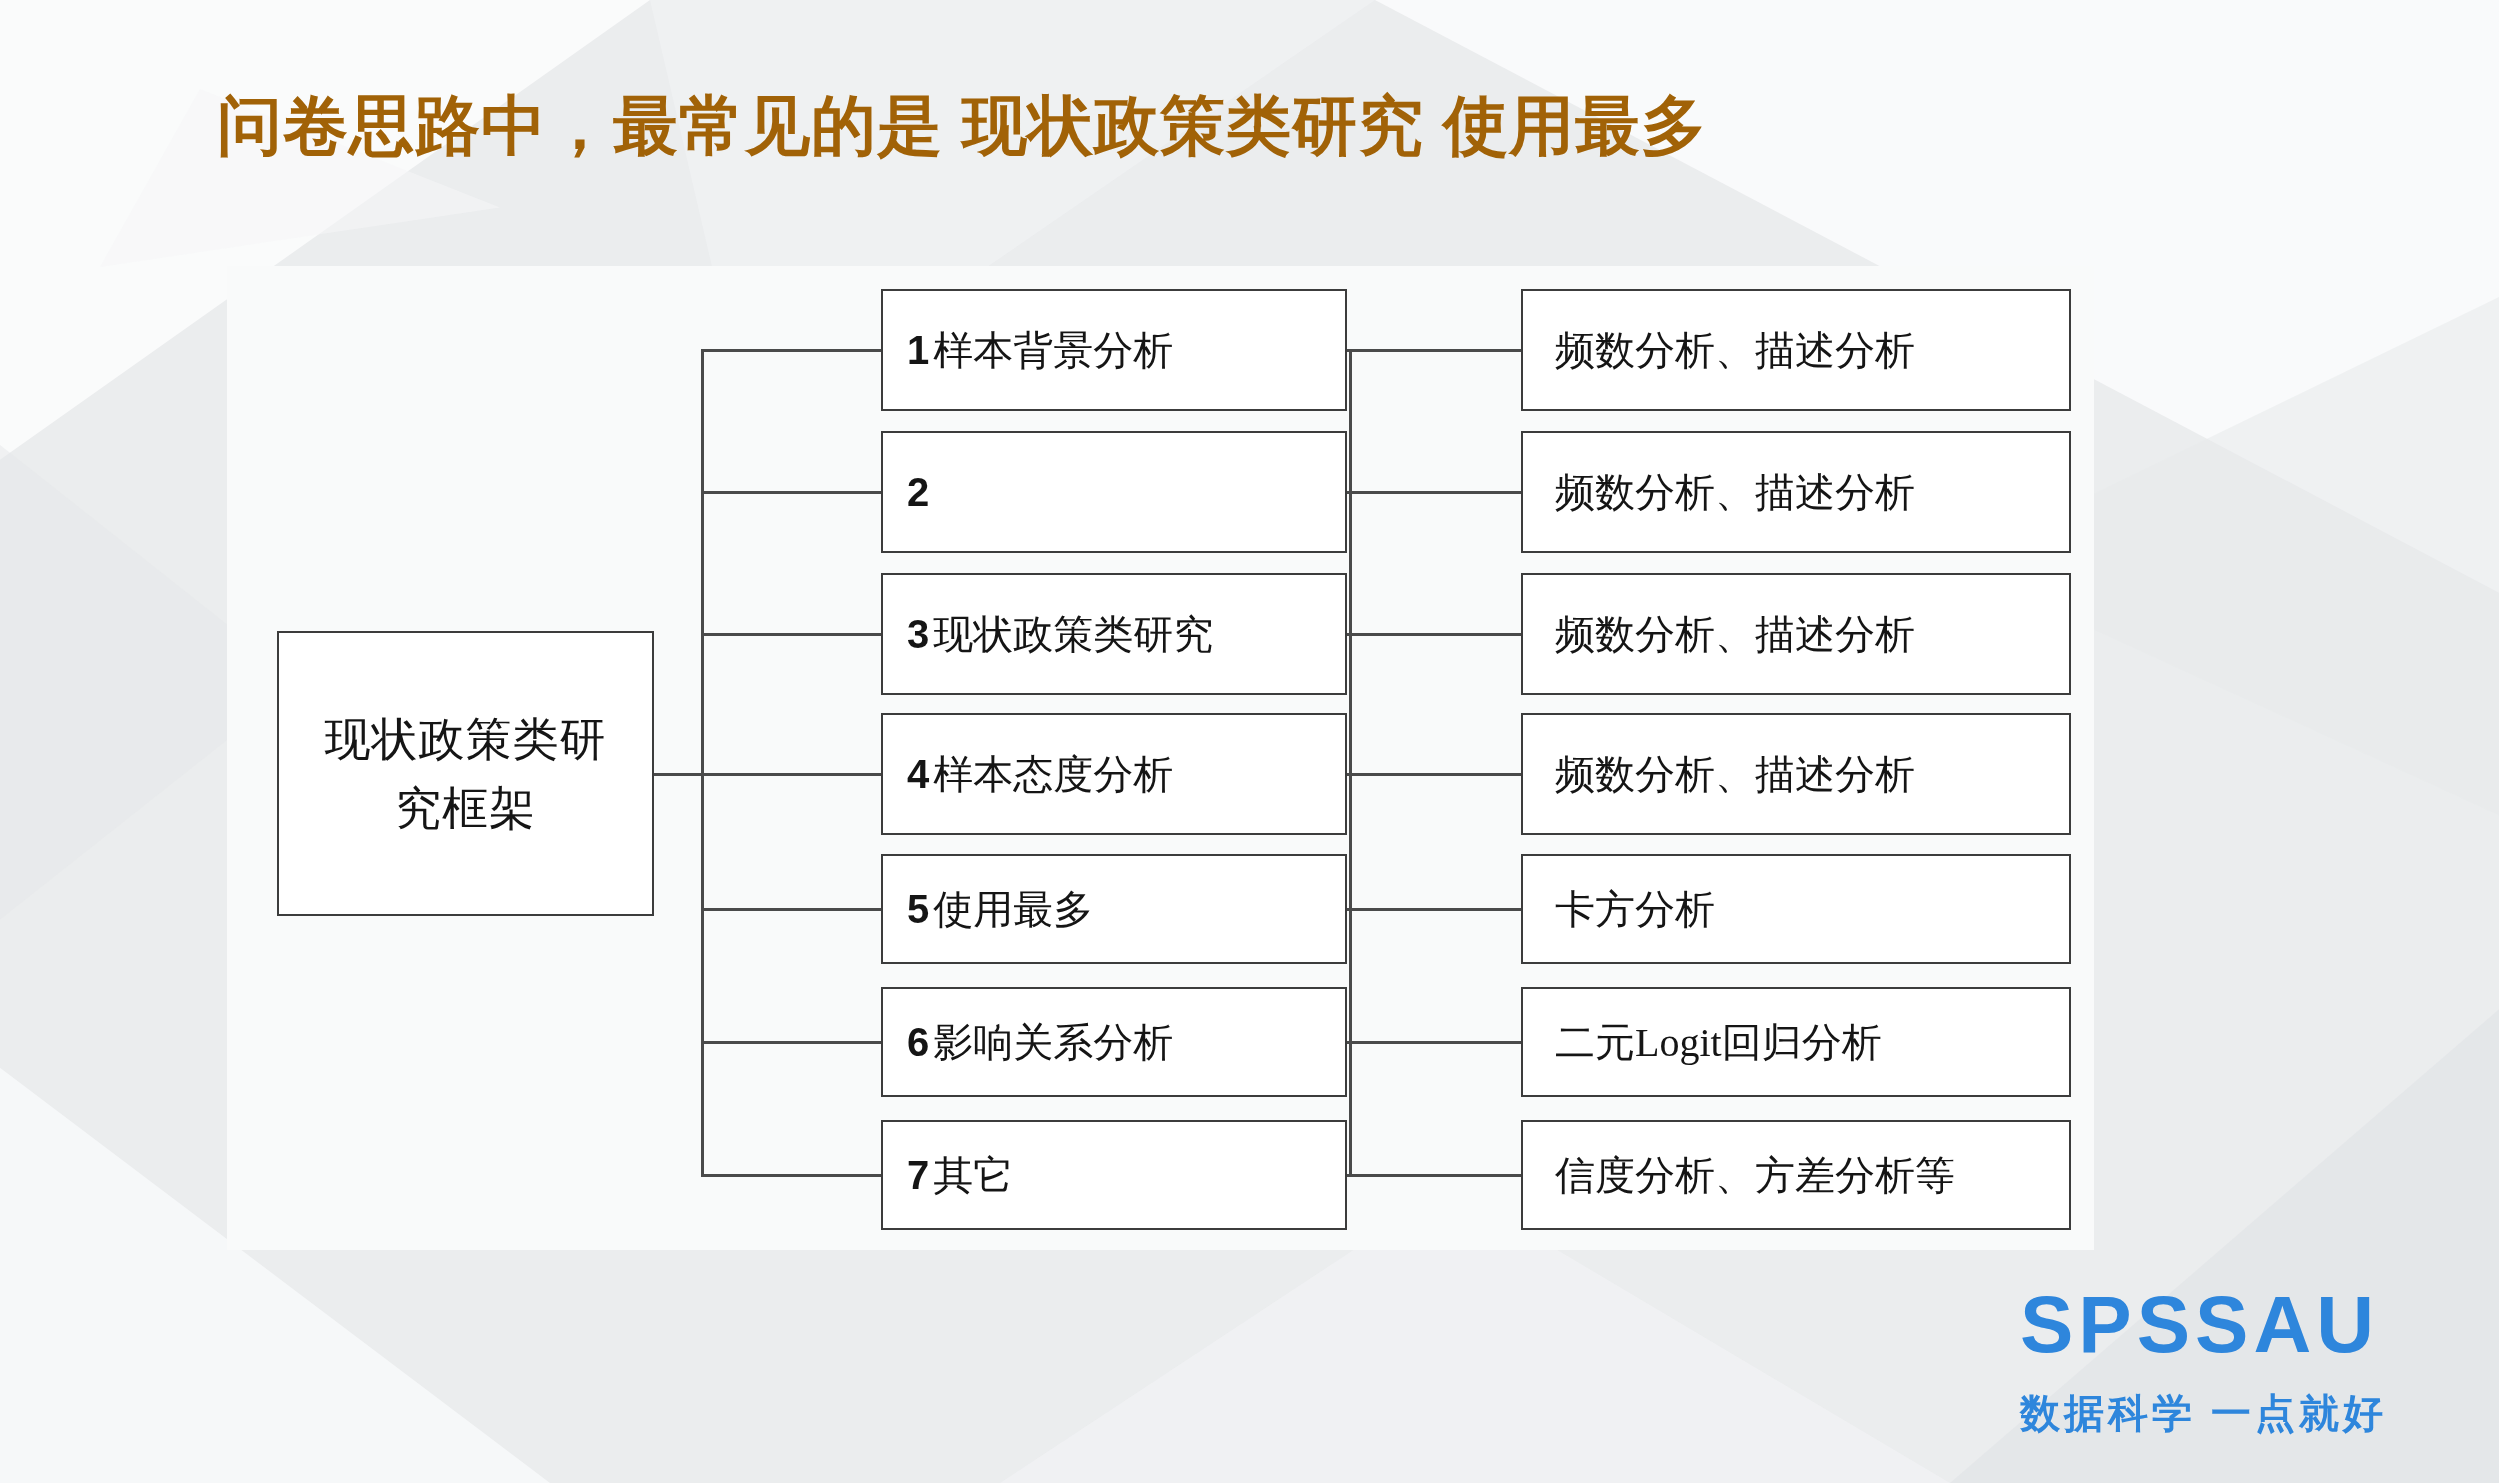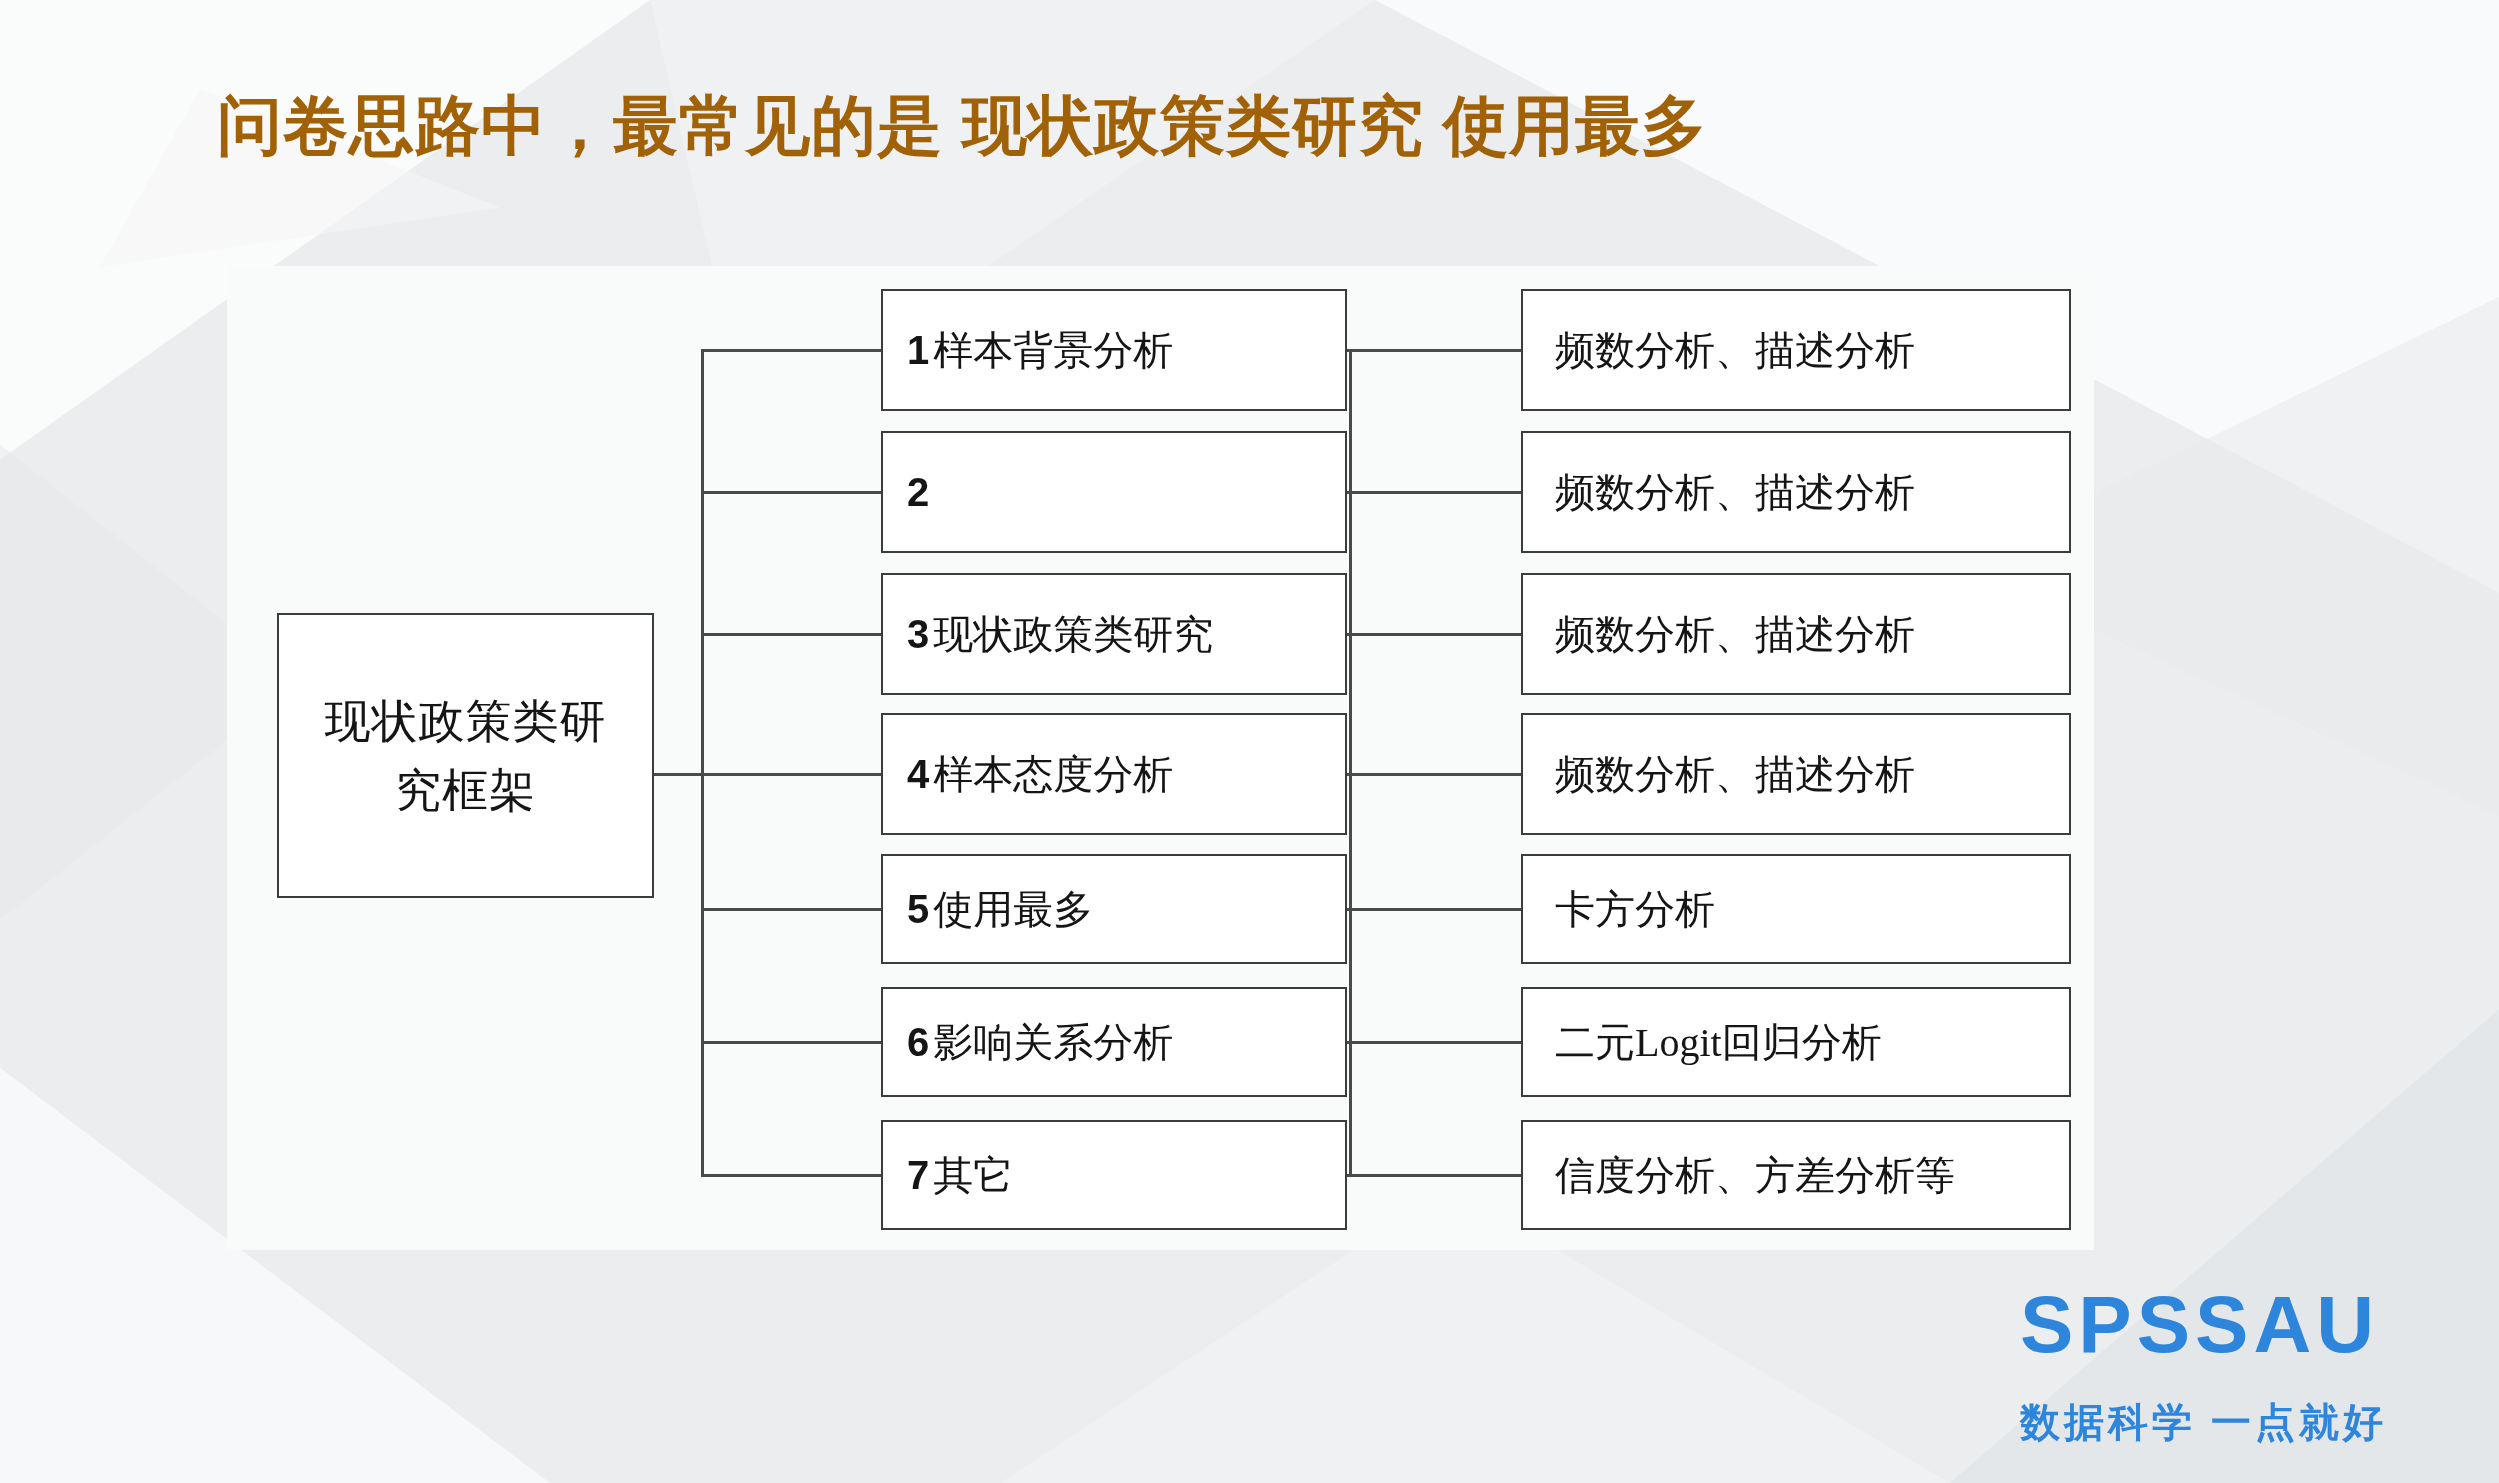--- a/index.html
+++ b/index.html
@@ -45,21 +45,21 @@
 
   
   .box{
     position:absolute;z-index:3;background:#ffffff;
     border:2px solid #3c3c3c;
     display:flex;align-items:center;
     font-family:"Liberation Serif","DejaVu Serif",serif;
     color:#151515;
   }
   .rootbox{
-    left:277px;top:613px;width:377px;height:285px;
+    left:277px;top:631px;width:377px;height:285px;
     border-width:2.5px;
     flex-direction:column;justify-content:center;
     font-size:46px;line-height:1.5;text-align:center;letter-spacing:1px;
   }
   .mbox{left:881px;width:466px;font-size:40px;padding-left:24px;}
   .rbox{left:1521px;width:550px;font-size:40px;padding-left:32px;}
   .num{
     font-family:"Liberation Sans","DejaVu Sans",sans-serif;
     font-weight:700;margin-right:4px;
   }
@@ -73,21 +73,21 @@
 
   
   .logo{
     position:absolute;left:2020px;top:1285px;width:410px;z-index:4;
     color:#2e86dc;
   }
   .logo .brand{
     font-size:80px;font-weight:800;line-height:1;letter-spacing:5px;
   }
   .logo .tagline{
-    margin-top:30px;font-size:40px;font-weight:700;letter-spacing:4px;
+    margin-top:21px;font-size:40px;font-weight:700;letter-spacing:4px;
     white-space:nowrap;
   }
 </style>
 </head>
 <body>
 
 <div class="slide">
 
   <div class="tri t1"></div>
   <div class="tri t2"></div>

